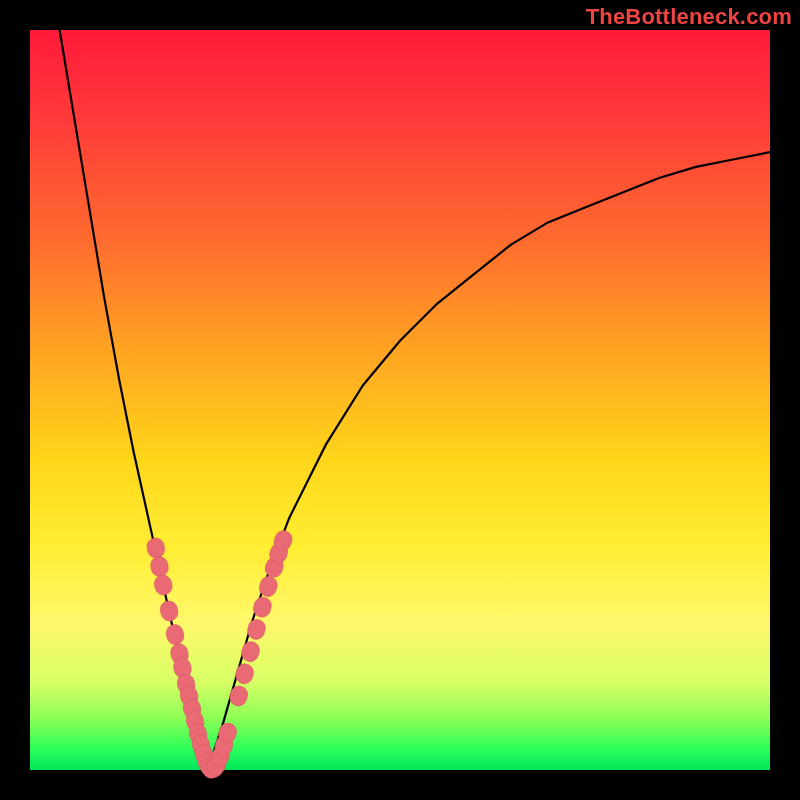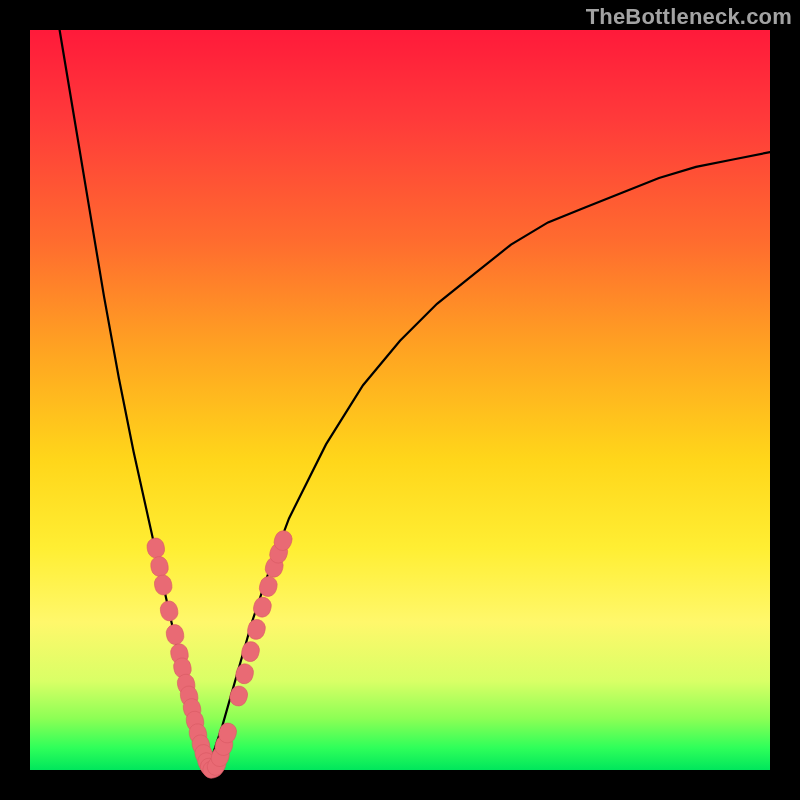--- a/index.html
+++ b/index.html
@@ -37,21 +37,21 @@
       #2fff5a 97%,
       #00e65c 100%);
   }
   .watermark {
     position: absolute;
     top: 4px;
     right: 8px;
     font-family: Arial, Helvetica, sans-serif;
     font-size: 22px;
     font-weight: 600;
-    color: #a3a3a3;
+    color: #ef4444;
     letter-spacing: 0.2px;
     user-select: none;
     text-align: center;
   }
   svg.curves {
     position: absolute;
     left: 0;
     top: 0;
     width: 740px;
     height: 740px;

